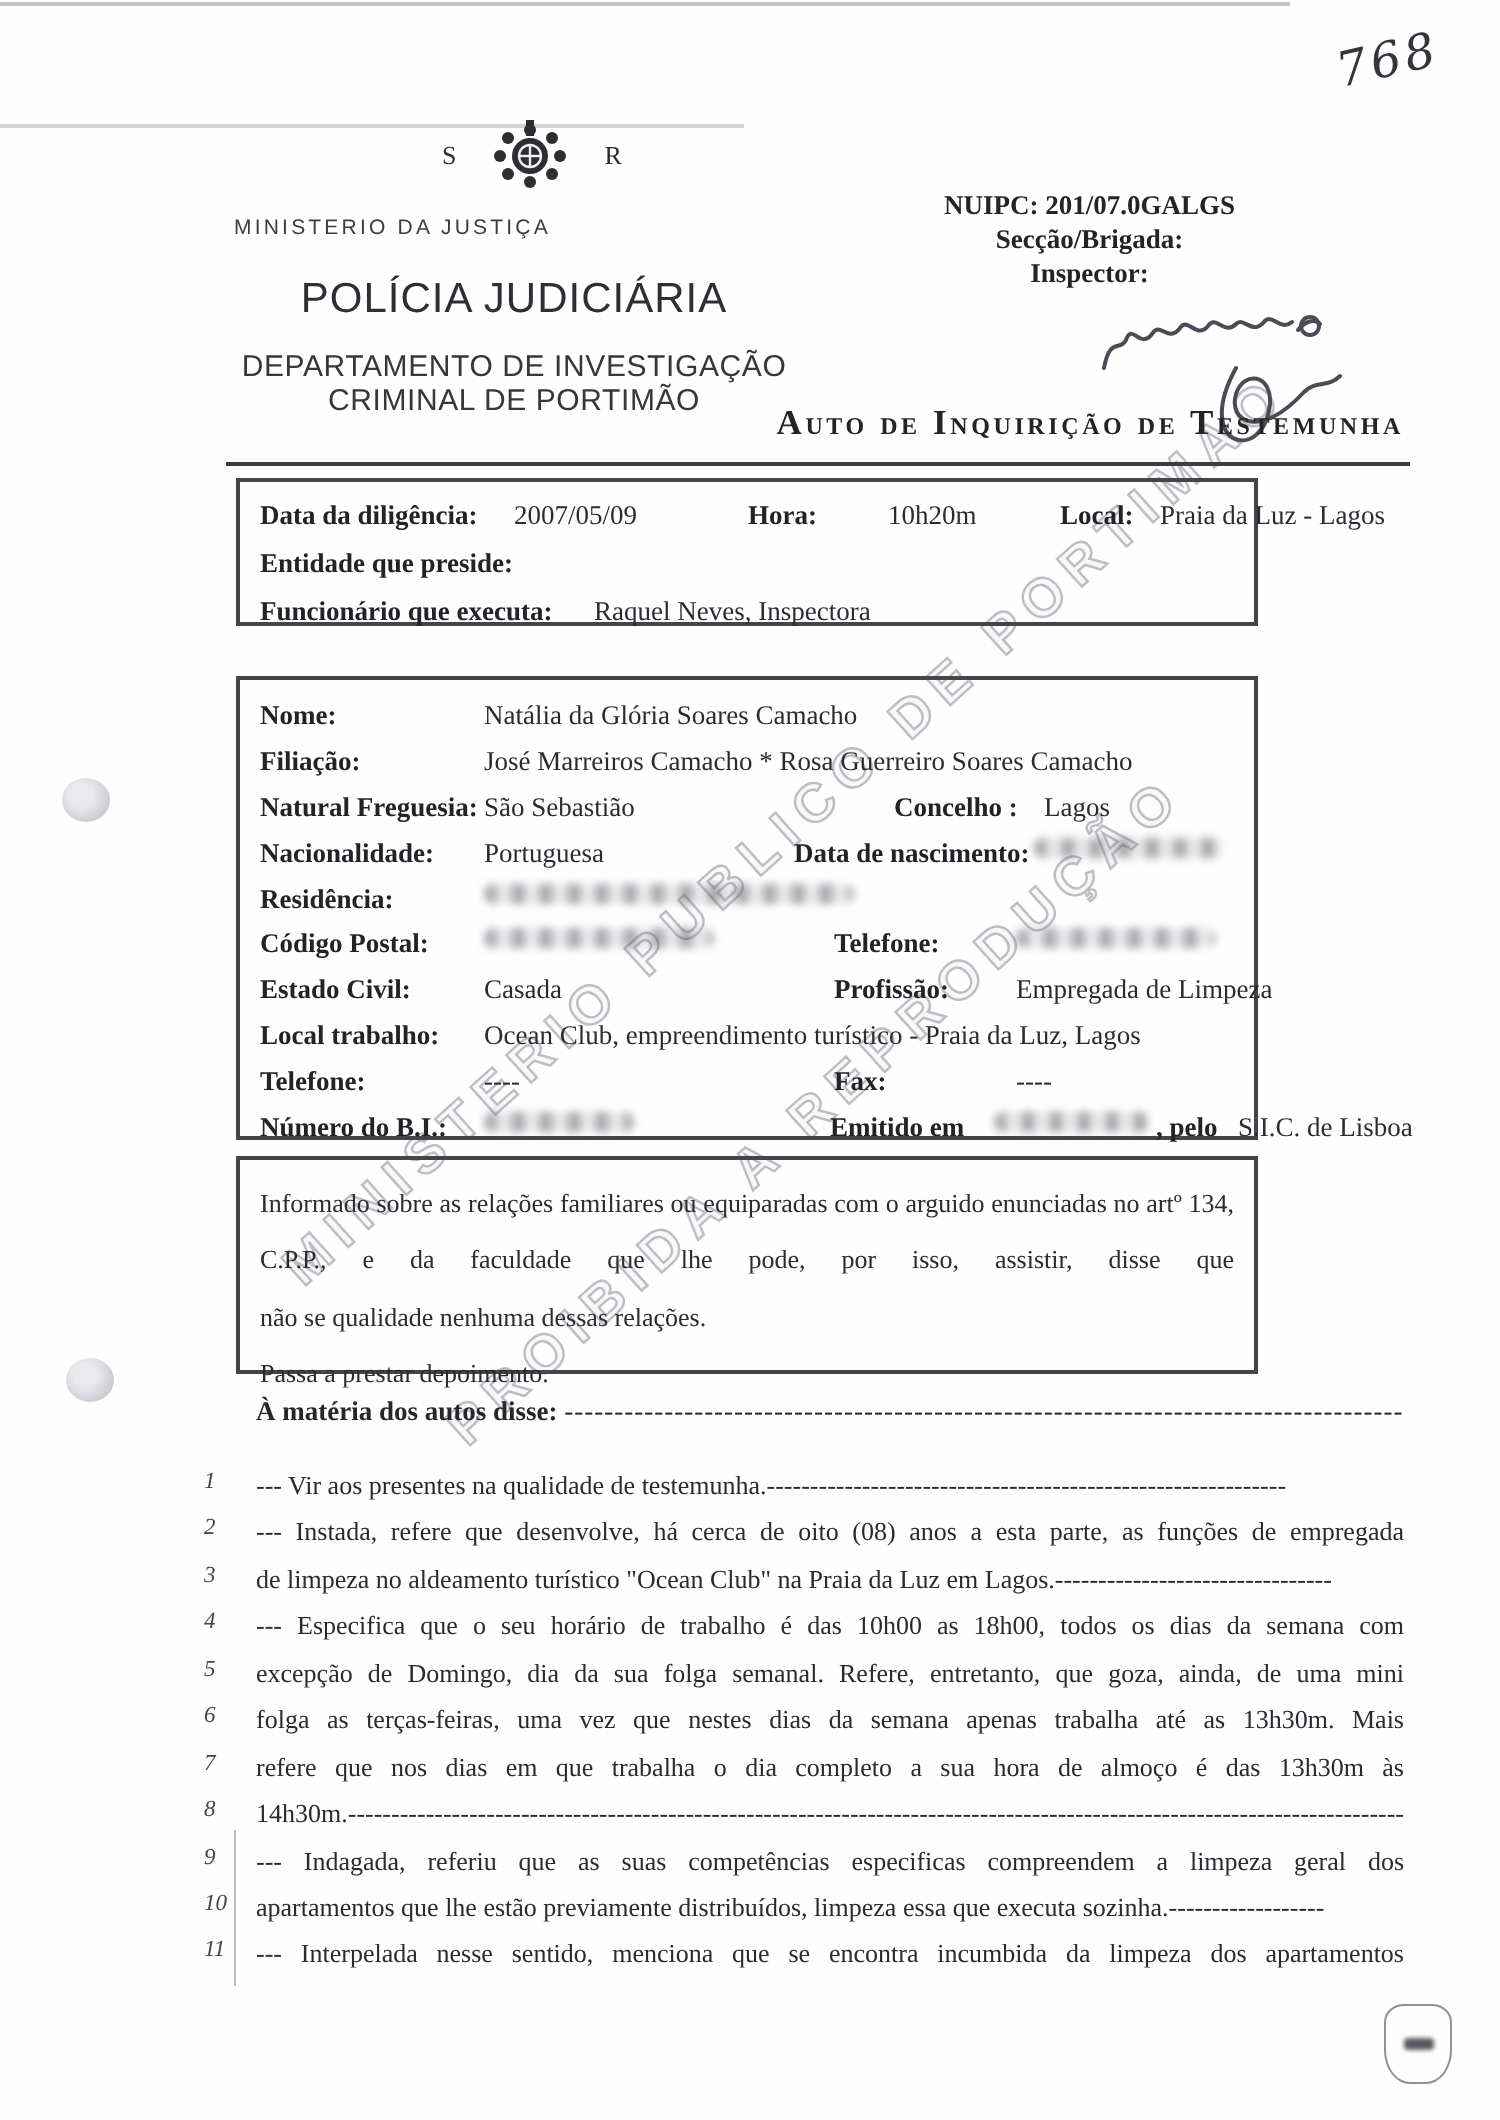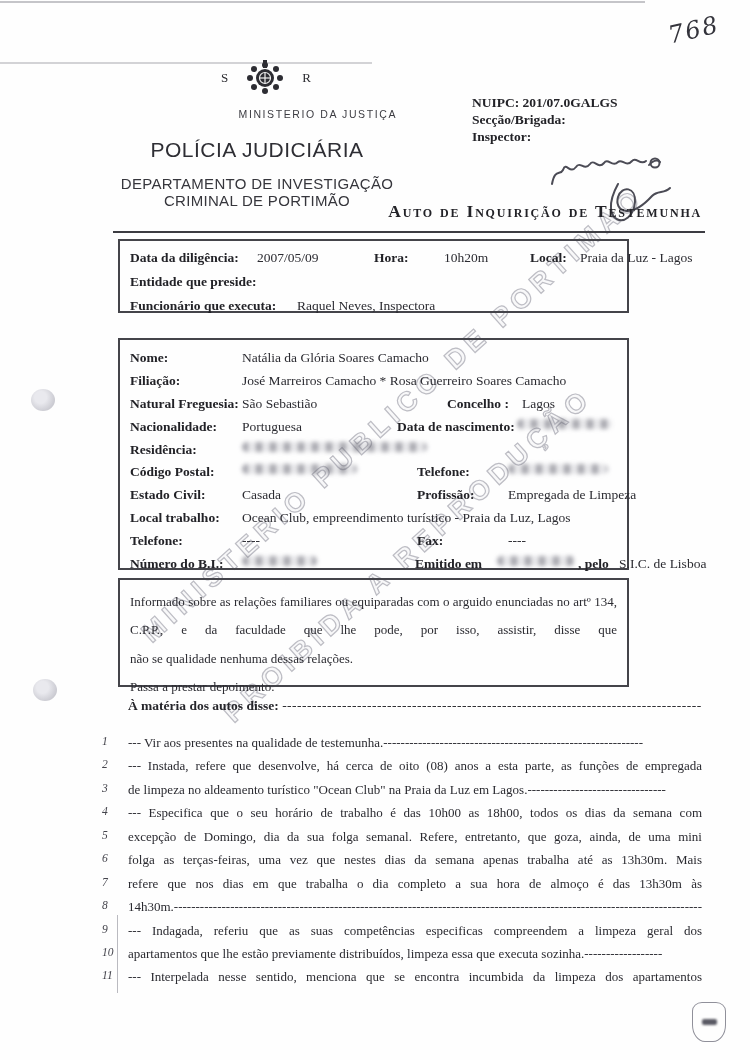--- a/index.html
+++ b/index.html
@@ -26,30 +26,30 @@
         font-size:27px; letter-spacing:6px; white-space:nowrap;
         color:rgba(226,226,232,.22); -webkit-text-stroke:1.2px rgba(178,178,186,.85);
         transform:rotate(-42deg); transform-origin:left center; z-index:1; }
   .wm1 { left:146px; top:622px; }
   .wm2 { left:228px; top:702px; }
 
   
   .crest-row { position:absolute; left:196px; top:60px; width:140px; display:flex;
                align-items:center; justify-content:center; gap:14px; z-index:2; }
   .crest-letter { font-size:13px; color:#2c2c31; }
-  .ministry { position:absolute; left:117px; top:108px; width:280px; text-align:right;
+  .ministry { position:absolute; left:117px; top:108px; width:280px; text-align:left;
               font-family:"Liberation Sans", sans-serif; font-size:10.5px; letter-spacing:1.6px;
               color:#3c3c42; z-index:2; }
   .force { position:absolute; left:117px; top:138px; width:280px; text-align:center;
            font-family:"Liberation Sans", sans-serif; font-size:21px; letter-spacing:.5px;
            color:#2e2e34; z-index:2; }
   .dept { position:absolute; left:104px; top:175px; width:306px; text-align:center;
           font-family:"Liberation Sans", sans-serif; font-size:15px; letter-spacing:.3px;
           color:#36363c; z-index:2; }
-  .case-block { position:absolute; left:472px; top:94px; z-index:2; }
+  .case-block { position:absolute; left:472px; top:94px; z-index:2;text-align:center; }
   .case-block div { font-weight:700; font-size:13.5px; line-height:17px; color:#232328; }
   .signature { position:absolute; left:546px; top:148px; z-index:2; }
 
   .doc-title { position:absolute; left:118px; top:201px; width:584px; text-align:right;
                font-variant:small-caps; font-weight:700; font-size:17.5px; letter-spacing:1.8px;
                color:#232328; z-index:2; }
   .divider { position:absolute; left:113px; top:231px; width:592px; height:2px; background:#3c3c42; z-index:2; }
 
   
   .box { position:absolute; left:118px; width:511px; border:2px solid #44444a;

